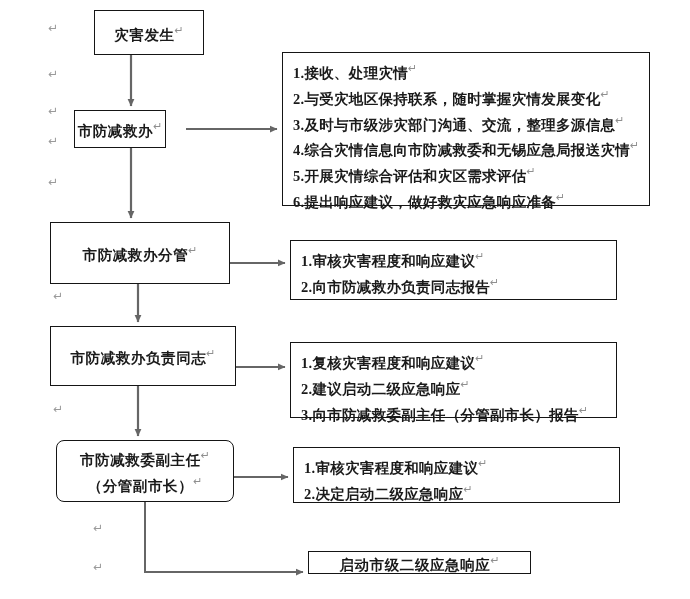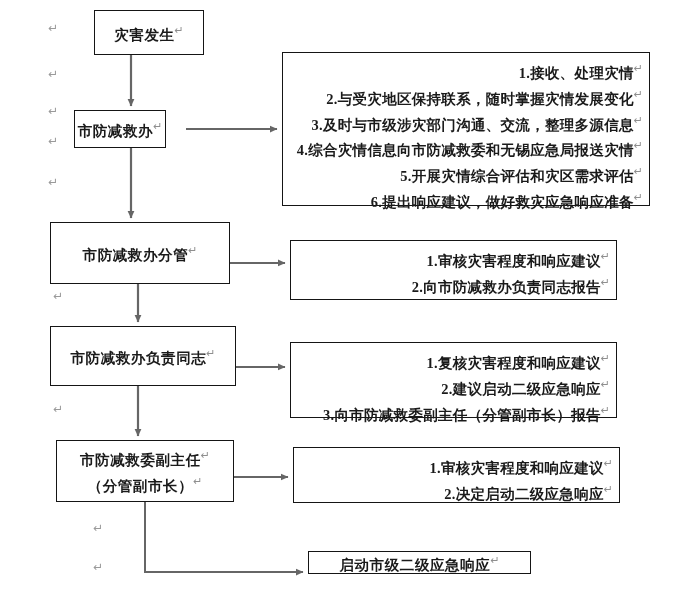--- a/index.html
+++ b/index.html
@@ -35,21 +35,21 @@
     display: flex;
     flex-direction: column;
     justify-content: center;
     color: #1a1a1a;
   }
   .node.centered {
     align-items: center;
     text-align: center;
   }
   .node.listbox {
-    align-items: flex-end;
+    align-items: flex-start;
     text-align: left;
     padding: 5px 6px 5px 10px;
     justify-content: flex-start;
   }
   .line {
     font-size: 14.5px;
     line-height: 21px;
     letter-spacing: 0.6px;
     white-space: nowrap;
     font-weight: 600;
@@ -73,21 +73,21 @@
     font-family: "DejaVu Sans", sans-serif;
     vertical-align: super;
     letter-spacing: 0;
     font-weight: 400;
   }
   
   #n-disaster      { left: 68px;  top: 10px;  width: 110px; height: 45px; margin-left: 26px; }
   #n-office        { left: 74px;  top: 110px; width: 92px; height: 38px; }
   #n-deputy        { left: 50px;  top: 222px; width: 180px; height: 62px; }
   #n-leader        { left: 50px;  top: 326px; width: 186px; height: 60px; }
-  #n-vicechair     { left: 56px;  top: 440px; width: 178px; height: 62px; }
+  #n-vicechair     { left: 56px;  top: 440px; width: 178px; height: 62px; border-radius: 8px; }
   #n-activate      { left: 308px; top: 551px; width: 223px; height: 23px; }
   #b-duties        { left: 282px; top: 52px;  width: 368px; height: 154px; }
   #b-review        { left: 290px; top: 240px; width: 327px; height: 60px; }
   #b-recheck       { left: 290px; top: 318px; width: 327px; height: 76px; margin-top: 24px; }
   #b-approve       { left: 293px; top: 447px; width: 327px; height: 56px; }
 </style>
 </head>
 <body>
 
 <div id="canvas">

